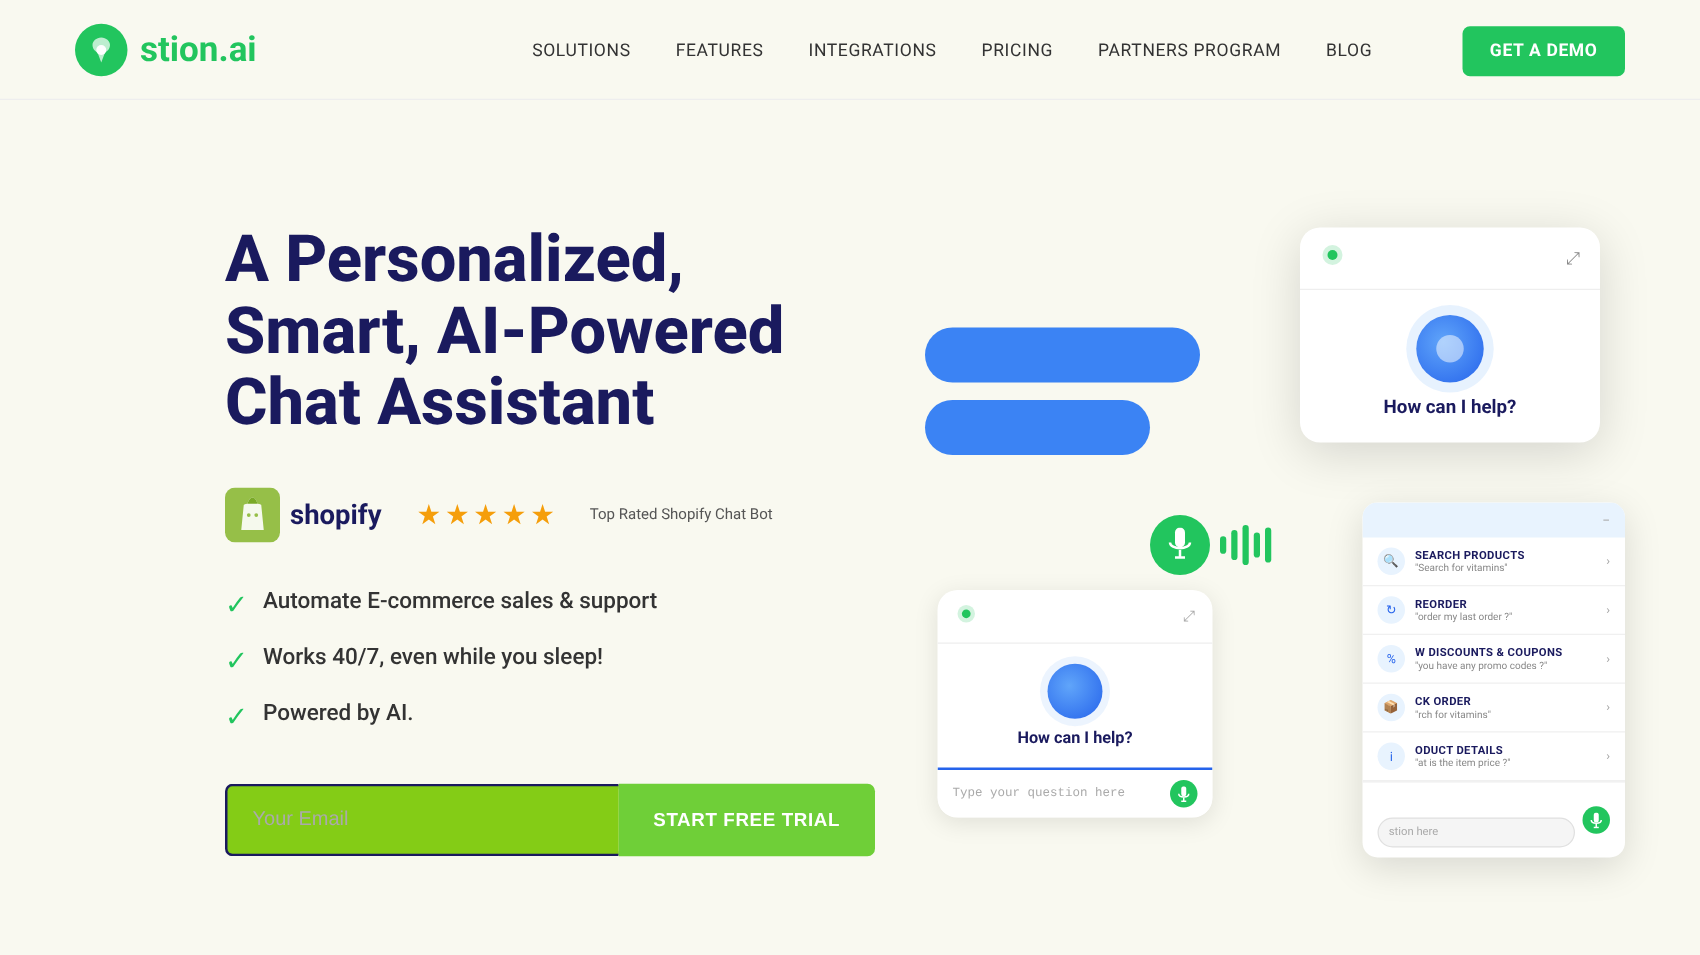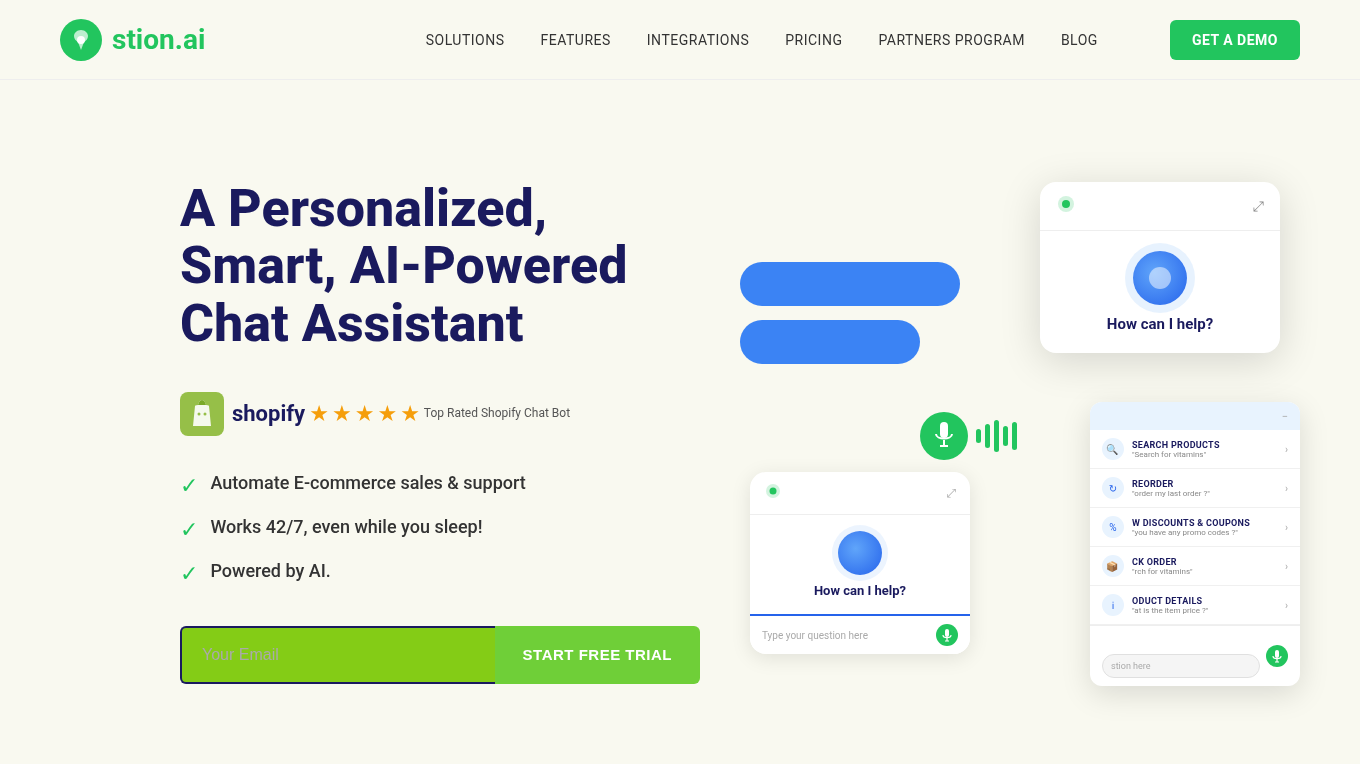--- a/index.html
+++ b/index.html
@@ -88,21 +88,21 @@
     .hero-title {
       font-size: 52px;
       font-weight: 800;
       color: #1a1a5e;
       line-height: 1.1;
       margin-bottom: 40px;
     }
     .shopify-badge {
       display: flex;
       align-items: center;
-      gap: 4px;
+      gap: 28px;
       margin-bottom: 36px;
     }
     .shopify-logo {
       display: flex;
       align-items: center;
       gap: 8px;
     }
     .shopify-bag {
       width: 44px;
       height: 44px;
@@ -393,20 +393,21 @@
     }
 
     
     .chat-input-typed {
       padding: 8px 12px;
       border-top: 2px solid #2563eb;
       display: flex;
       align-items: center;
       gap: 8px;
       background: white;
+      font-family: Liberation Mono, monospace;
     }
     .chat-type-text {
       flex: 1;
       font-size: 10px;
       color: #aaa;
     }
   </style>
 </head>
 <body>
 
@@ -459,21 +460,21 @@
       <span class="badge-text">Top Rated Shopify Chat Bot</span>
     </div>
 
     <ul class="features-list">
       <li>
         <span class="check-icon">✓</span>
         <span>Automate E-commerce sales &amp; support</span>
       </li>
       <li>
         <span class="check-icon">✓</span>
-        <span>Works 42/7, even while you sleep!</span>
+        <span>Works 40/7, even while you sleep!</span>
       </li>
       <li>
         <span class="check-icon">✓</span>
         <span>Powered by AI.</span>
       </li>
     </ul>
 
     <div class="cta-row">
       <input type="email" class="email-input" placeholder="Your Email" style="">
       <button class="trial-btn">START FREE TRIAL</button>

